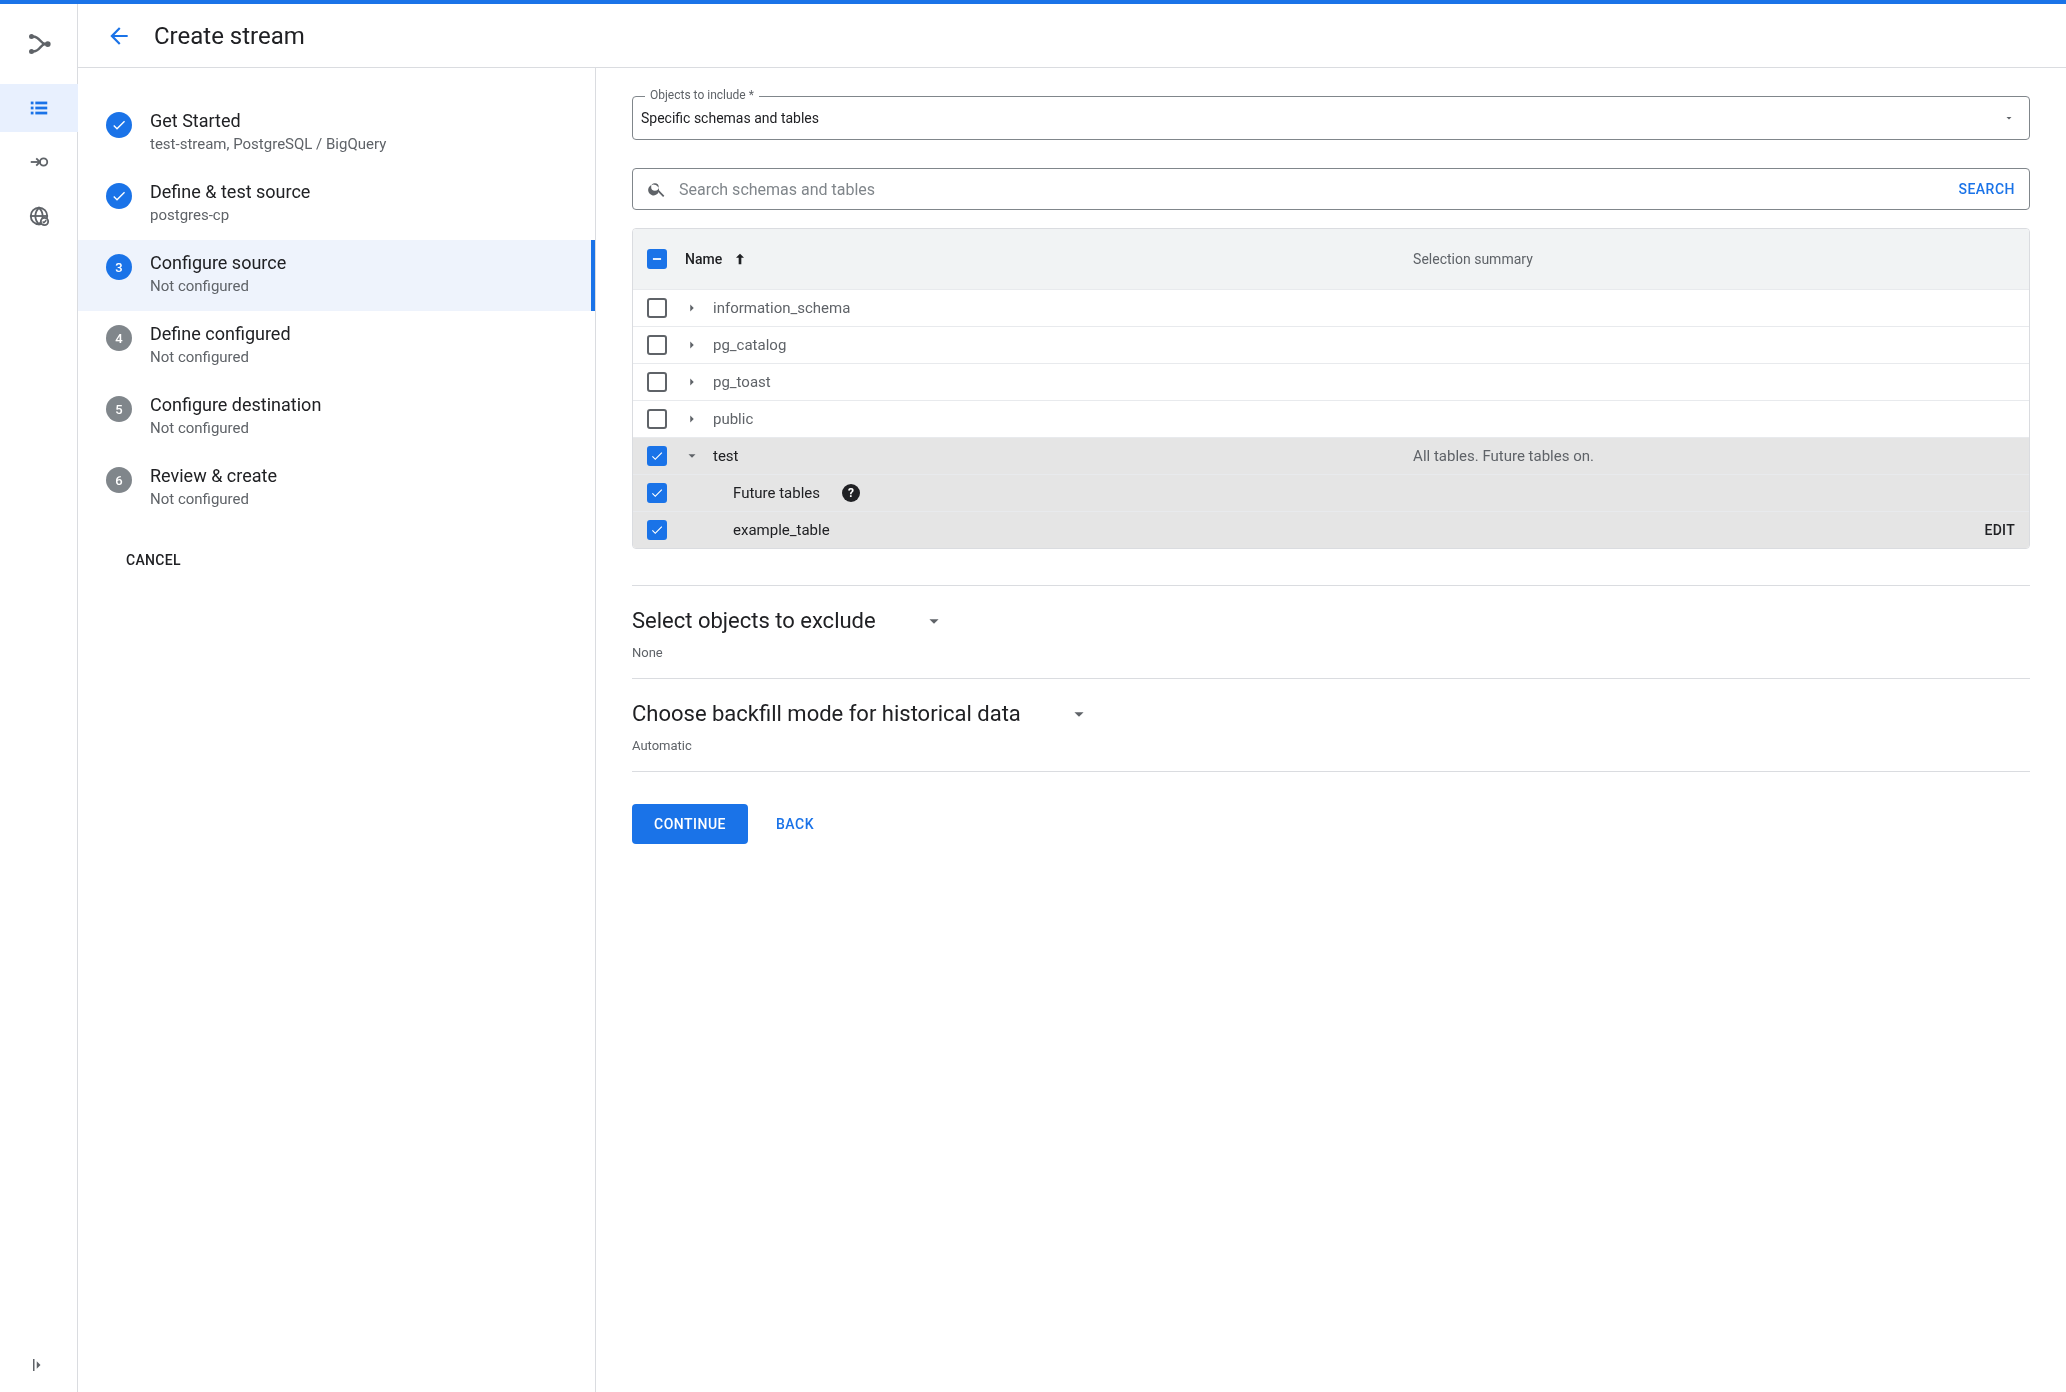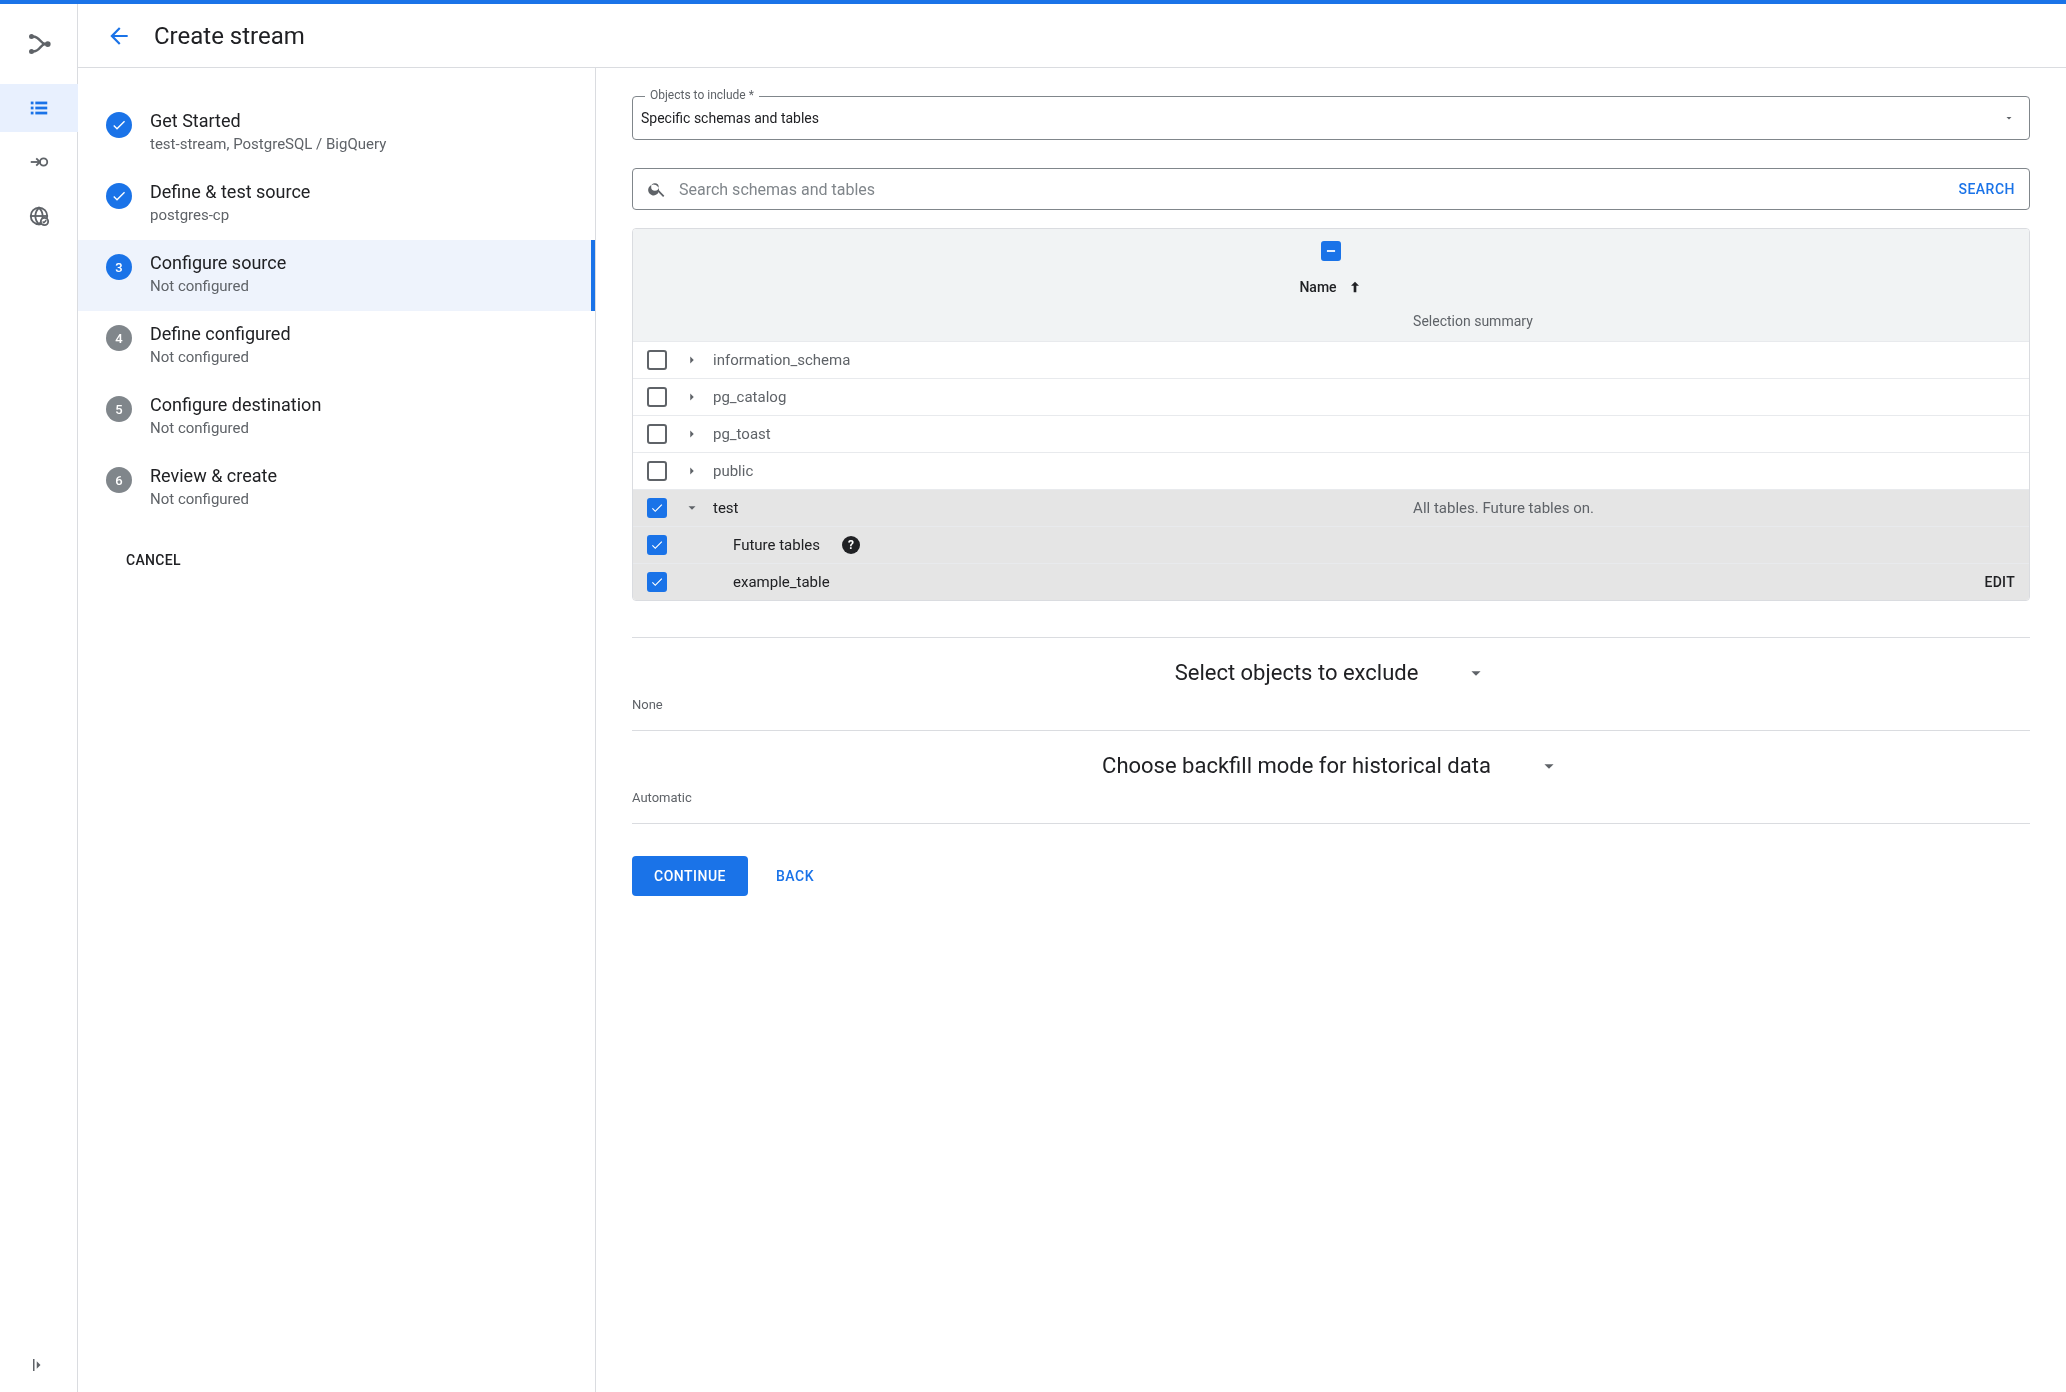--- a/index.html
+++ b/index.html
@@ -57,41 +57,41 @@
   }
   .searchbox input {
     flex:1; border:none; outline:none; font-size:16px; color:#202124; background:transparent;
   }
   .searchbox input::placeholder { color:#80868b; }
   .searchbox .searchbtn {
     background:none; border:none; color:#1a73e8; font-weight:500; letter-spacing:.5px;
     font-size:14px; cursor:pointer;
   }
   .tablewrap { border:1px solid #dadce0; border-radius:4px; overflow:hidden; margin-bottom:36px;}
-  .thead { background:#f1f3f4; display:flex; align-items:center; padding:12px 14px; gap:18px; font-size:14px; color:#202124;flex-direction:column;}
+  .thead { background:#f1f3f4; display:flex; align-items:center; padding:20px 14px; gap:18px; font-size:14px; color:#202124;}
   .thead .name { font-weight:500; display:flex; align-items:center; gap:10px;}
   .thead .summary { margin-left:auto; width:44%; color:#5f6368; }
   .row { display:flex; align-items:center; padding:8px 14px; gap:18px; border-top:1px solid #e8eaed; font-size:15px;}
   .row.selected { background:#e5e5e5; }
   .row .rowname { display:flex; align-items:center; gap:14px; }
   .row .rowname .expander { color:#5f6368; display:flex; }
   .row .summarycell { margin-left:auto; width:44%; color:#5f6368; display:flex; align-items:center; justify-content:space-between;}
   .row .schema-label { color:#5f6368; }
   .cbox {
     width:20px; height:20px; border:2px solid #5f6368; border-radius:3px; flex-shrink:0;
     display:flex; align-items:center; justify-content:center; cursor:pointer; background:#fff;
   }
   .cbox.checked, .cbox.indet { background:#1a73e8; border-color:#1a73e8; color:#fff; }
   .indent1 { margin-left:48px; }
   .indent2 { margin-left:48px; }
   .help { width:18px; height:18px; border-radius:50%; background:#202124; color:#fff; display:inline-flex; align-items:center; justify-content:center; font-size:12px; font-weight:700; margin-left:8px;}
   .editbtn { background:none; border:none; color:#202124; font-weight:500; font-size:14px; cursor:pointer; letter-spacing:.3px;}
   .section { border-top:1px solid #dadce0; padding:22px 0 18px;}
   .section.last { border-bottom:1px solid #dadce0; margin-bottom:26px;}
-  .section .sechead { display:flex; align-items:center; justify-content:center; cursor:pointer;gap:47px;}
+  .section .sechead { display:flex; align-items:center; justify-content:flex-start; cursor:pointer;gap:47px;}
   .section h2 { font-size:22px; font-weight:400; color:#202124;}
   .section .secval { color:#5f6368; font-size:13px; margin-top:12px;}
   .actions { display:flex; gap:28px; align-items:center; padding-top:6px;}
   .btn-primary {
     background:#1a73e8; color:#fff; border:none; border-radius:4px; padding:12px 22px;
     font-size:14px; font-weight:500; letter-spacing:.5px; cursor:pointer;
   }
   .btn-text { background:none; border:none; color:#1a73e8; font-size:14px; font-weight:500; letter-spacing:.5px; cursor:pointer;}
   svg { display:block; }
 </style>

